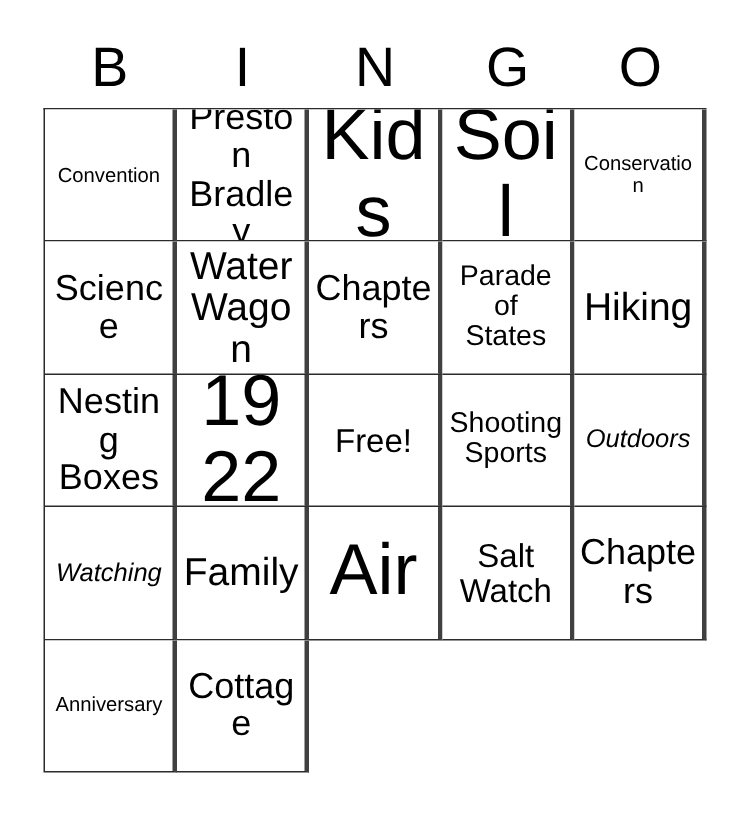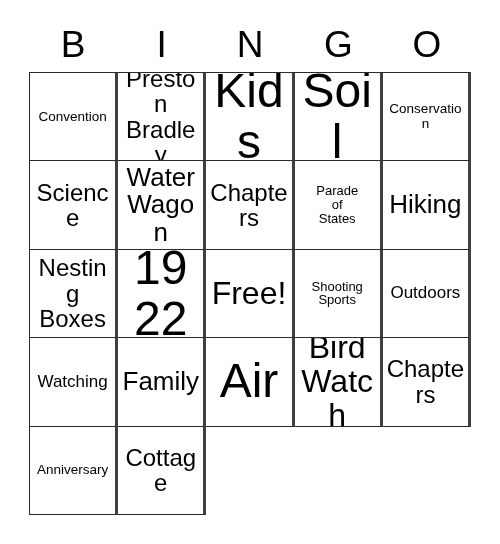--- a/index.html
+++ b/index.html
@@ -79,25 +79,25 @@
     display: block;
     width: 100%;
     line-height: 1.06;
     color: #000000;
     word-wrap: break-word;
     white-space: pre-line;
   }
 
   
   .fs-13 .cell-text { font-size: 13.5px; }
-  .fs-17 .cell-text { font-size: 17px; }
-  .fs-19 .cell-text { font-size: 13px; }
+  .fs-17 .cell-text { font-size: 17px; font-style: italic; }
+  .fs-19 .cell-text { font-size: 19px; }
   .fs-22 .cell-text { font-size: 24px; }
   .fs-26 .cell-text { font-size: 26px; }
-  .fs-30 .cell-text { font-size: 32px; }
+  .fs-30 .cell-text { font-size: 22px; }
   .fs-36 .cell-text { font-size: 48px; }
 </style>
 </head>
 <body>
 
 <div id="bingo-card">
 
   <div id="bingo-header">
     <div class="header-letter">B</div>
     <div class="header-letter">I</div>
@@ -166,21 +166,21 @@
         <span class="cell-text">Watching</span>
       </div>
     <div class="bingo-cell fs-26">
         <span class="cell-text">Family</span>
       </div>
     <div class="bingo-cell fs-36">
         <span class="cell-text">Air</span>
       </div>
 
     <div class="bingo-cell fs-30">
-        <span class="cell-text">Bird
+        <span class="cell-text">Salt
 Watch</span>
       </div>
     <div class="bingo-cell fs-22">
         <span class="cell-text">Chapters</span>
       </div>
     <div class="bingo-cell fs-13">
         <span class="cell-text">Anniversary</span>
       </div>
     <div class="bingo-cell fs-22">
         <span class="cell-text">Cottage</span>

